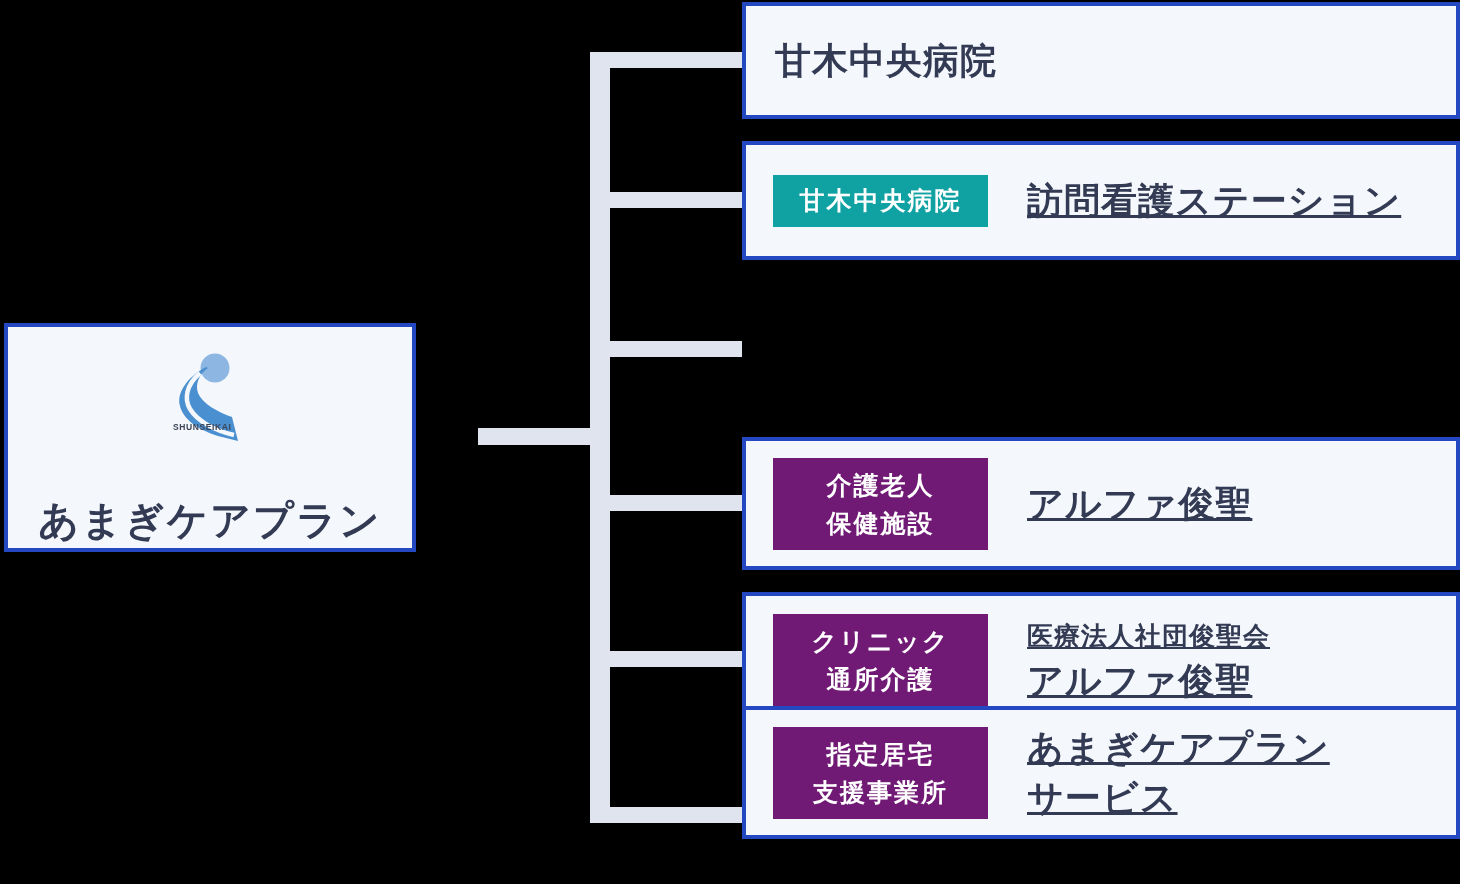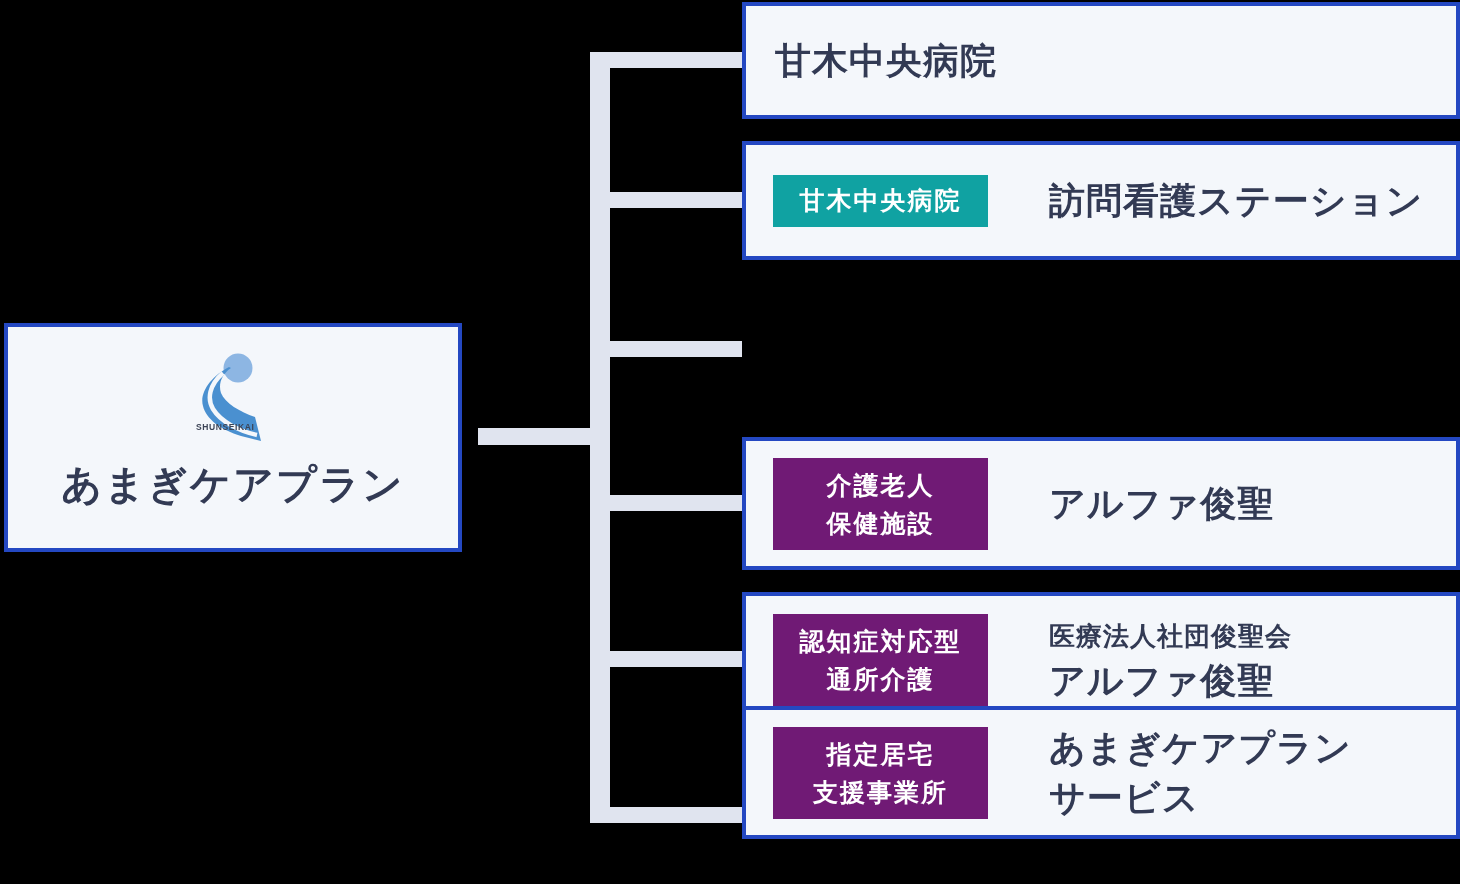--- a/index.html
+++ b/index.html
@@ -21,36 +21,36 @@
   .branch-4{top:495px;}
   .branch-5{top:651px;}
   .branch-6{top:807px;}
 
   
   .node{
     position:absolute;background:#f4f7fb;border:4px solid #2448c2;
     box-sizing:border-box;display:flex;align-items:center;
   }
   .parent-node{
-    left:4px;top:323px;width:458px;height:229px;
-    flex-direction:column;justify-content:flex-start;padding-top:26px;
+    left:4px;top:323px;width:412px;height:229px;
+    flex-direction:column;justify-content:space-between;padding-top:26px;
   }
   .child{left:742px;width:718px;}
   .child-1{top:2px;height:117px;padding-left:29px;}
   .child-2{top:141px;height:119px;}
   .child-3{top:283px;height:128px;}
   .child-4{top:437px;height:133px;}
   .child-5{top:592px;height:135px;}
   .child-6{top:706px;height:133px;}
 
   .node-title{
     font-size:36px;font-weight:bold;color:#323a54;letter-spacing:1px;line-height:1.1;
   }
   .two-line .node-title{line-height:50px;}
-  .title-block{margin-left:61px;}
+  .title-block{margin-left:39px;text-decoration:underline;}
 
   .badge{
     width:215px;margin-left:27px;flex:0 0 auto;
     display:flex;flex-direction:column;align-items:center;justify-content:center;
     color:#fff;font-size:25px;font-weight:bold;letter-spacing:2px;text-align:center;
   }
   .badge.one-line{height:52px;}
   .badge.two-line-badge{height:92px;line-height:38px;}
   .badge.teal{background:#10a2a2;}
   .badge.pink{background:#701a75;}
@@ -117,21 +117,21 @@
       <span>介護老人</span>
       <span>保健施設</span>
     </div>
     <div class="title-block">
       <div class="node-title">アルファ俊聖</div>
     </div>
   </div>
 
   <div class="node child child-5">
     <div class="badge pink two-line-badge">
-      <span>認知症対応型</span>
+      <span>クリニック</span>
       <span>通所介護</span>
     </div>
     <div class="title-block">
       <div class="subtitle">医療法人社団俊聖会</div>
       <div class="node-title">アルファ俊聖</div>
     </div>
   </div>
 
   <div class="node child child-6 two-line">
     <div class="badge pink two-line-badge">

